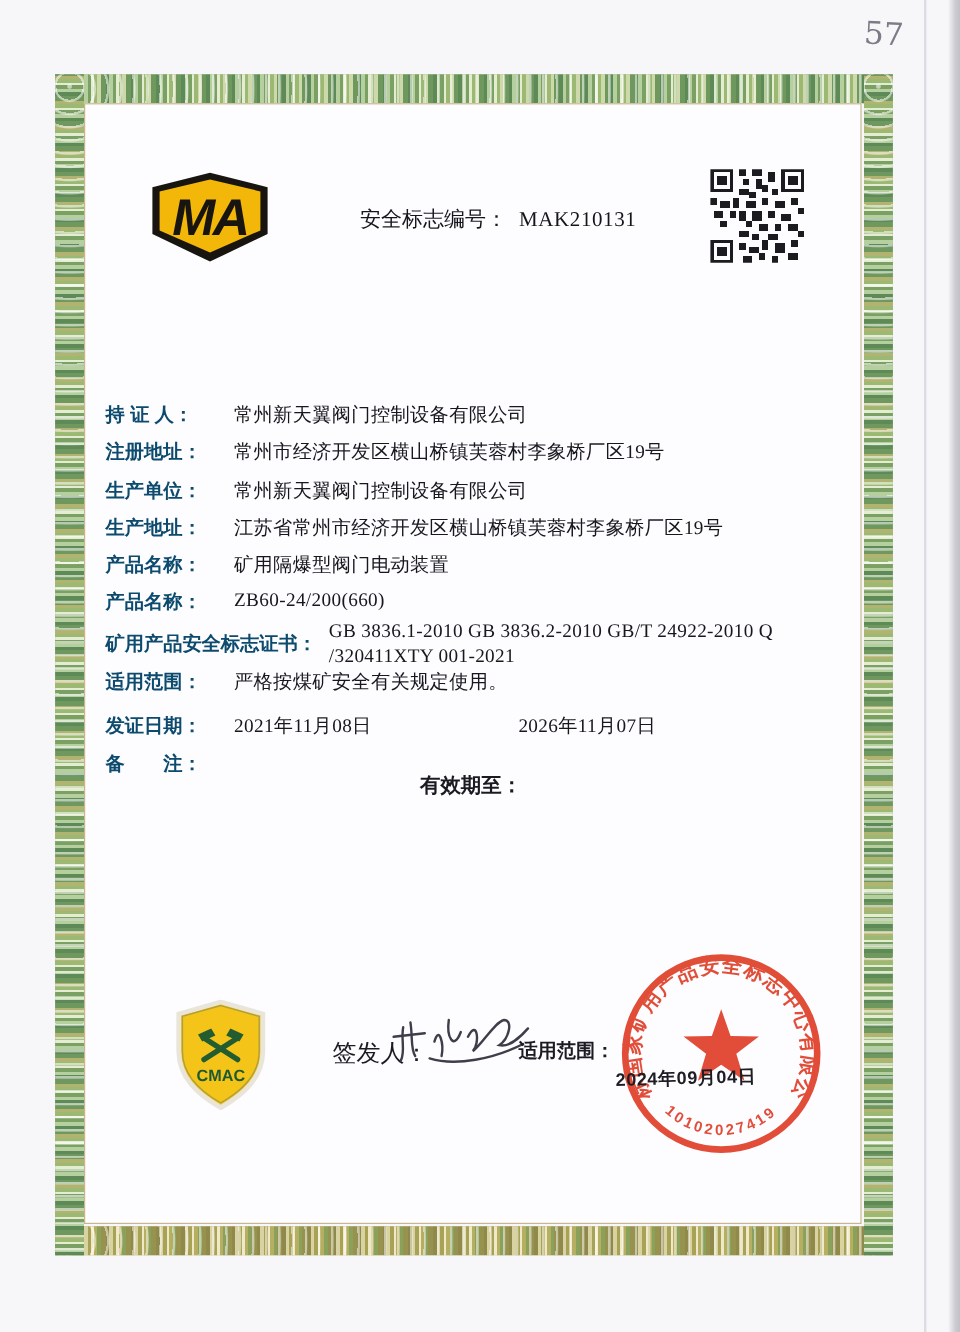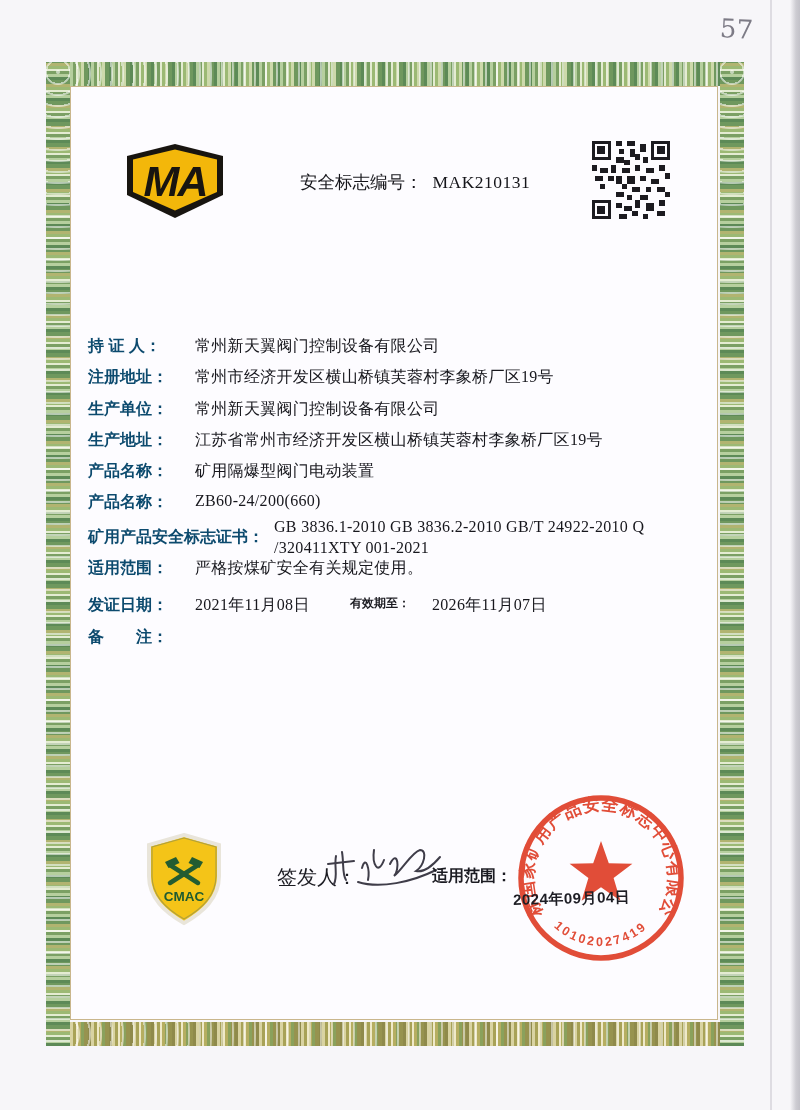--- a/index.html
+++ b/index.html
@@ -42,21 +42,21 @@
     font-family:"Liberation Serif",serif;font-size:35px;font-weight:900;
     letter-spacing:3px;color:#101014;}
   
   .row{position:absolute;left:88px;display:flex;align-items:flex-start;width:630px;}
   .lbl{display:inline-block;width:107px;font-size:16px;font-weight:700;white-space:pre;
        color:#0c4a6e;flex:none;}
   .val{font-family:"Liberation Serif",serif;font-size:16px;font-weight:400;
        color:#17171d;letter-spacing:.3px;}
   .row-standards .lbl{width:186px;}
   .row-standards .val{width:438px;line-height:21px;}
-  .lbl2{display:inline-block;font-size:12px;font-weight:700;white-space:pre;color:#1a1a20;}
+  .lbl2{display:inline-block;font-size:17px;font-weight:700;white-space:pre;color:#1a1a20;margin-top:48px;}
   .dates .val{width:125px;flex:none;}
   .dates .lbl2{margin-left:30px;width:82px;flex:none;}
   
   .footer-par{position:absolute;left:88px;top:736px;width:628px;
     font-family:"Liberation Serif",serif;font-size:15.5px;font-weight:700;
     line-height:22.5px;color:#17171d;text-indent:2em;letter-spacing:.3px;}
   
   .cmac{position:absolute;left:142px;top:833px;}
   .issuer-label{position:absolute;left:277px;top:864px;font-size:20px;font-weight:400;}
   .signature{position:absolute;left:326px;top:840px;}

